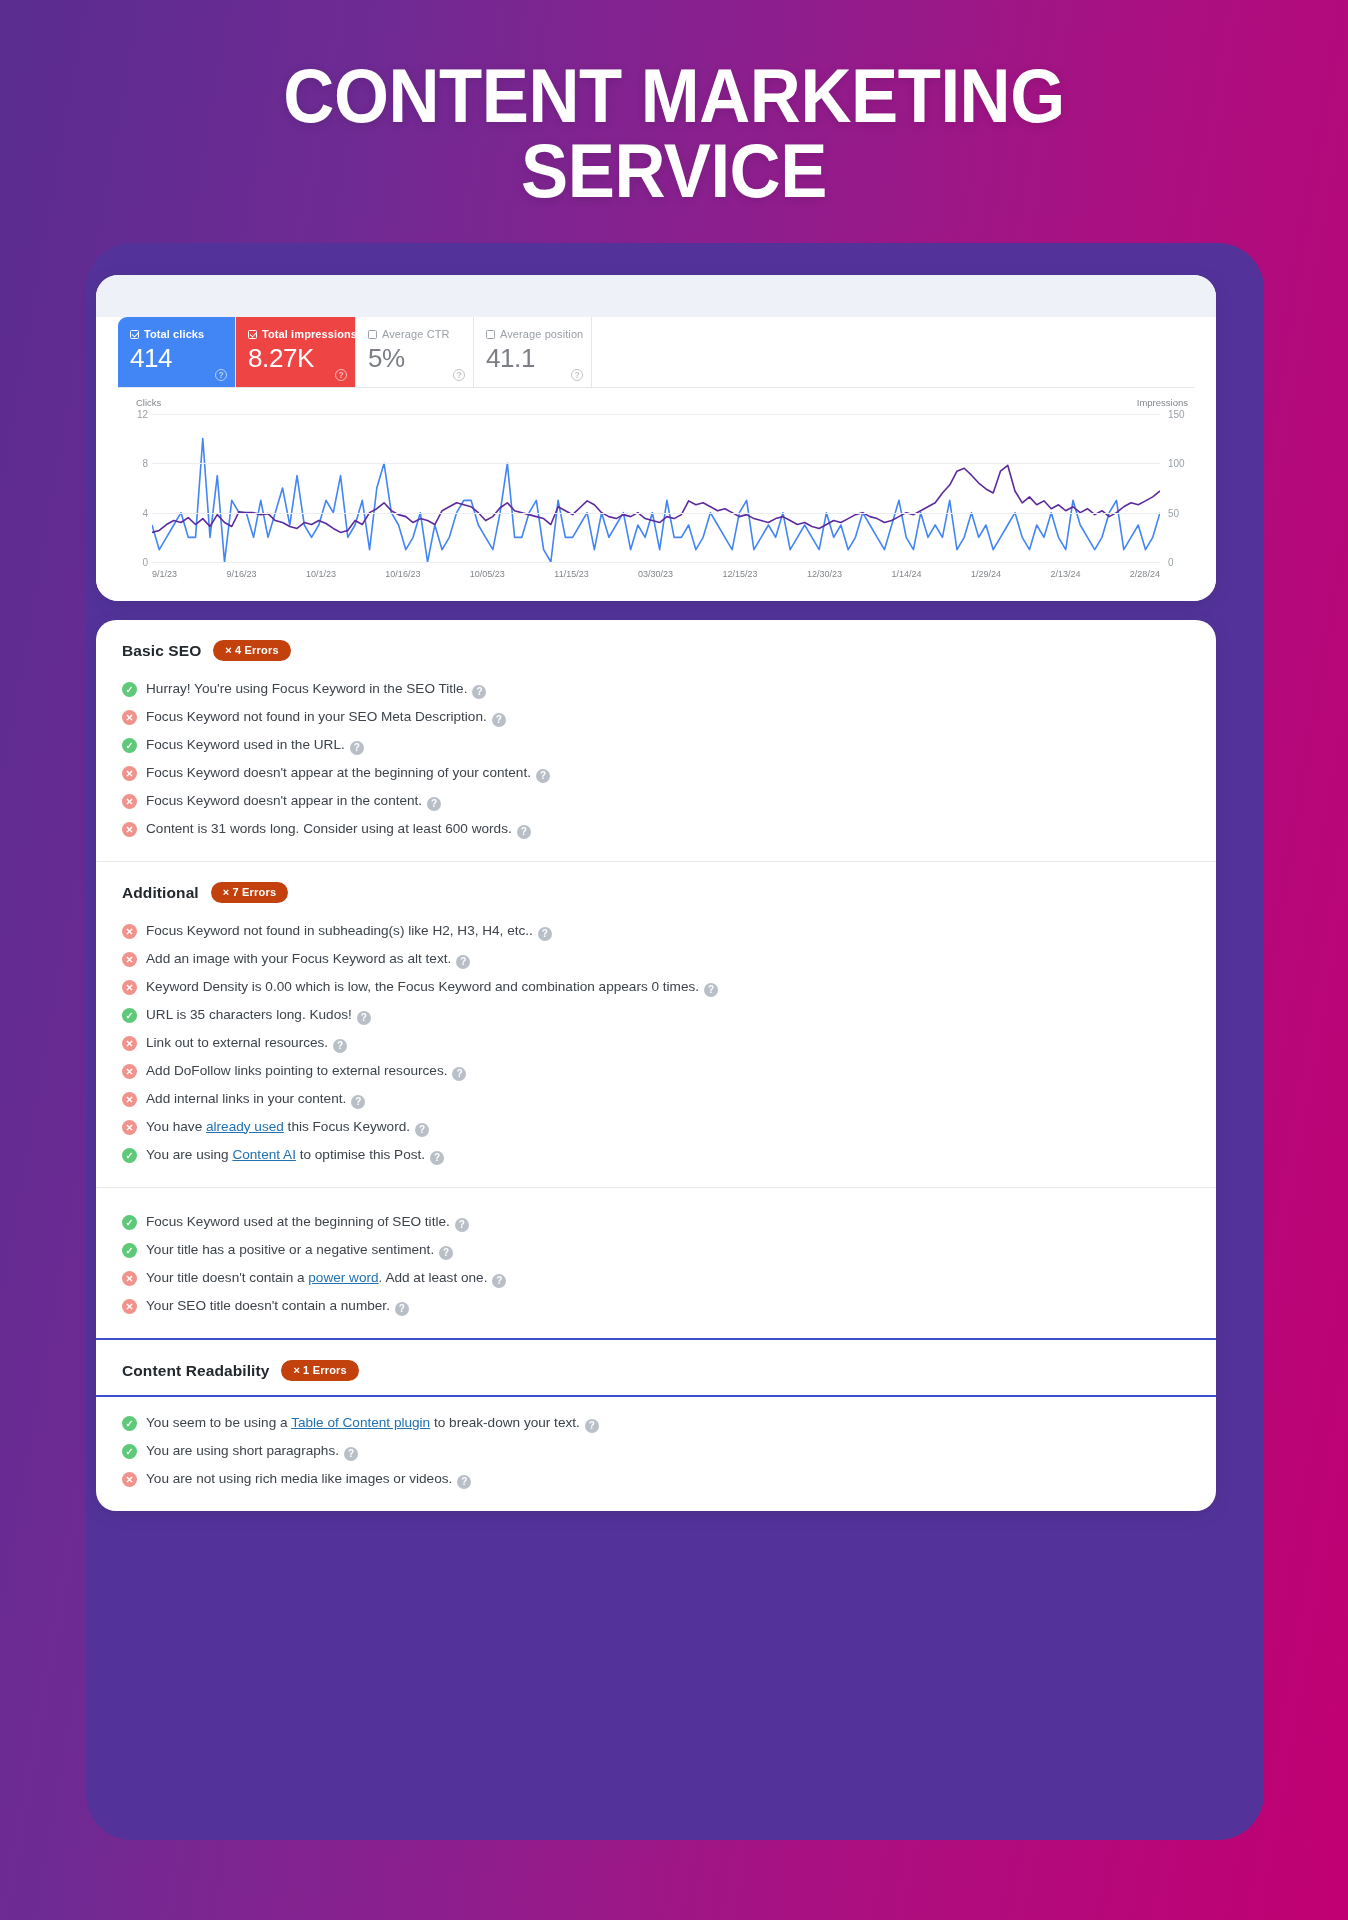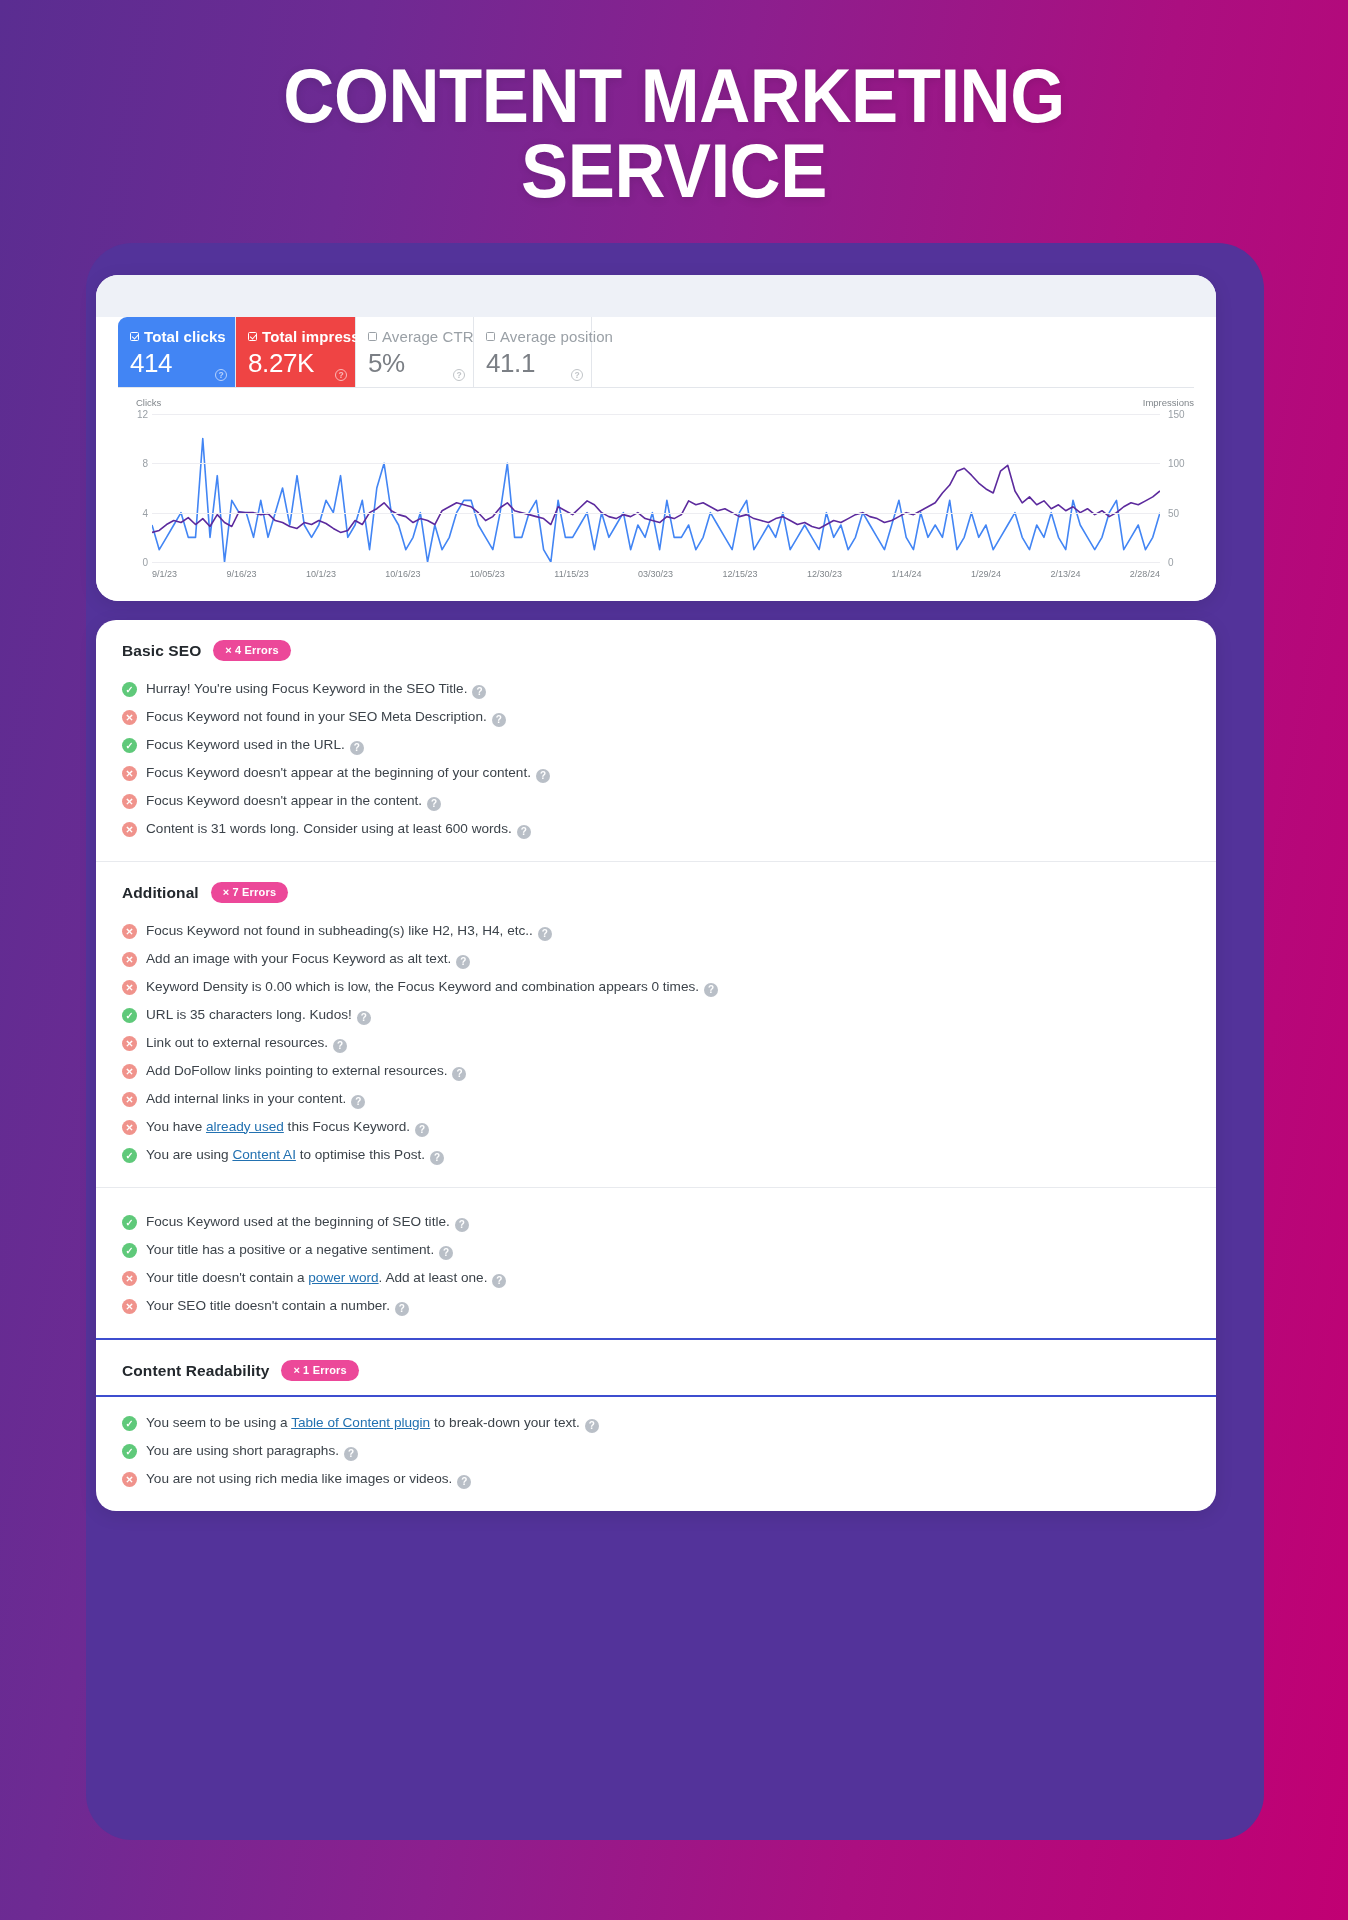--- a/index.html
+++ b/index.html
@@ -74,21 +74,21 @@
     border-right: 1px solid #e3e6eb;
   }
   .metric:first-child { border-top-left-radius: 9px; }
   .metric.m-clicks { background: #4285f4; width: 118px; }
   .metric.m-impr   { background: #ef4444; width: 120px; }
   .metric.m-plain  { background: #ffffff; width: 118px; }
   .metric-head {
     display: flex;
     align-items: center;
     gap: 5px;
-    font-size: 15px;
+    font-size: 11px;
     font-weight: 600;
     letter-spacing: .1px;
     white-space: nowrap;
   }
   .metric.m-clicks .metric-head, .metric.m-impr .metric-head { color: #fff; }
   .metric.m-plain .metric-head { color: #9aa0a6; font-weight: 400; }
   .cb {
     width: 9px; height: 9px;
     border: 1.2px solid currentColor;
     border-radius: 1.5px;
@@ -131,21 +131,21 @@
 
   
   .chart-area { position: relative; height: 188px; margin-top: 9px; }
   .axis-title {
     position: absolute;
     top: 0;
     font-size: 9.5px;
     color: #80868b;
   }
   .axis-title.left { left: 18px; }
-  .axis-title.right { right: 0px; }
+  .axis-title.right { right: 6px; }
   .plot {
     position: absolute;
     left: 34px; right: 34px;
     top: 17px; height: 148px;
   }
   .gridline {
     position: absolute;
     left: 0; right: 0;
     height: 1px;
     background: #ededf1;
@@ -192,21 +192,21 @@
     gap: 12px;
     margin-bottom: 14px;
   }
   .sec-title {
     font-size: 15.5px;
     font-weight: 700;
     color: #23282d;
     letter-spacing: .1px;
   }
   .badge {
-    background: #ec4899;
+    background: #c2410c;
     color: #ffffff;
     font-size: 11px;
     font-weight: 600;
     padding: 4px 12px 5px 12px;
     border-radius: 13px;
     white-space: nowrap;
     letter-spacing: .2px;
   }
   .badge .bx { margin-right: 3px; font-weight: 700; }
   .sec-divider {

